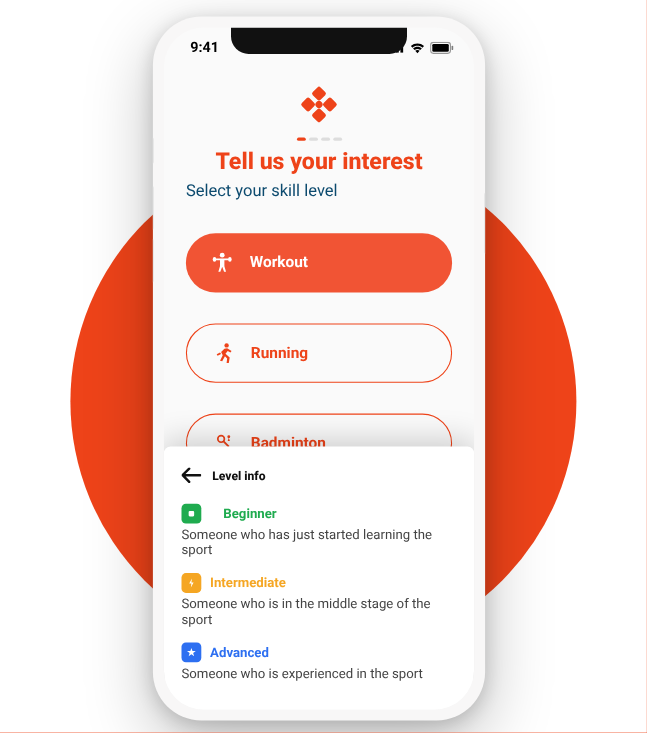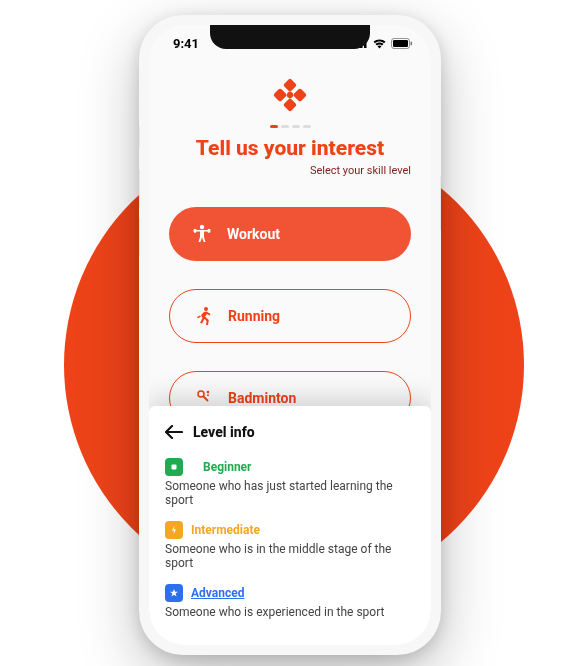--- a/index.html
+++ b/index.html
@@ -100,23 +100,23 @@
     background: #ee4319;
   }
   .title {
     text-align: center;
     color: #ee4319;
     font-weight: 800;
     font-size: 21px;
     margin-bottom: 4px;
   }
   .subtitle {
-    text-align: right;
-    color: #7f1d1d;
-    font-size: 11px;
+    text-align: left;
+    color: #0c4a6e;
+    font-size: 15px;
     margin-bottom: 30px;
   }
   .options {
     display: flex;
     flex-direction: column;
     gap: 28px;
   }
   .option {
     height: 54px;
     border-radius: 28px;
@@ -163,21 +163,21 @@
     gap: 10px;
     margin-bottom: 14px;
   }
   .back-arrow {
     font-size: 20px;
     font-weight: 700;
     cursor: pointer;
   }
   .sheet-title {
     font-weight: 800;
-    font-size: 14px;
+    font-size: 11px;
     color: #111;
   }
   .level {
     margin-bottom: 14px;
   }
   .level-head {
     display: flex;
     align-items: center;
     gap: 8px;
     margin-bottom: 3px;
@@ -192,21 +192,21 @@
   }
   .lvl-green { background: #1fab4f; }
   .lvl-orange { background: #f5a623; }
   .lvl-blue { background: #2d6ff1; }
   .level-name {
     font-size: 12px;
     font-weight: 700;
   }
   .name-green { color: #1fab4f; margin-left: 12px; }
   .name-orange { color: #f5a623; }
-  .name-blue { color: #2d6ff1; text-decoration: underline; }
+  .name-blue { color: #2d6ff1; }
   .level-desc {
     font-size: 12px;
     color: #444;
   }
   .side-btn {
     position: absolute;
     background: #e8e8e8;
     border-radius: 2px;
     z-index: 1;
   }

